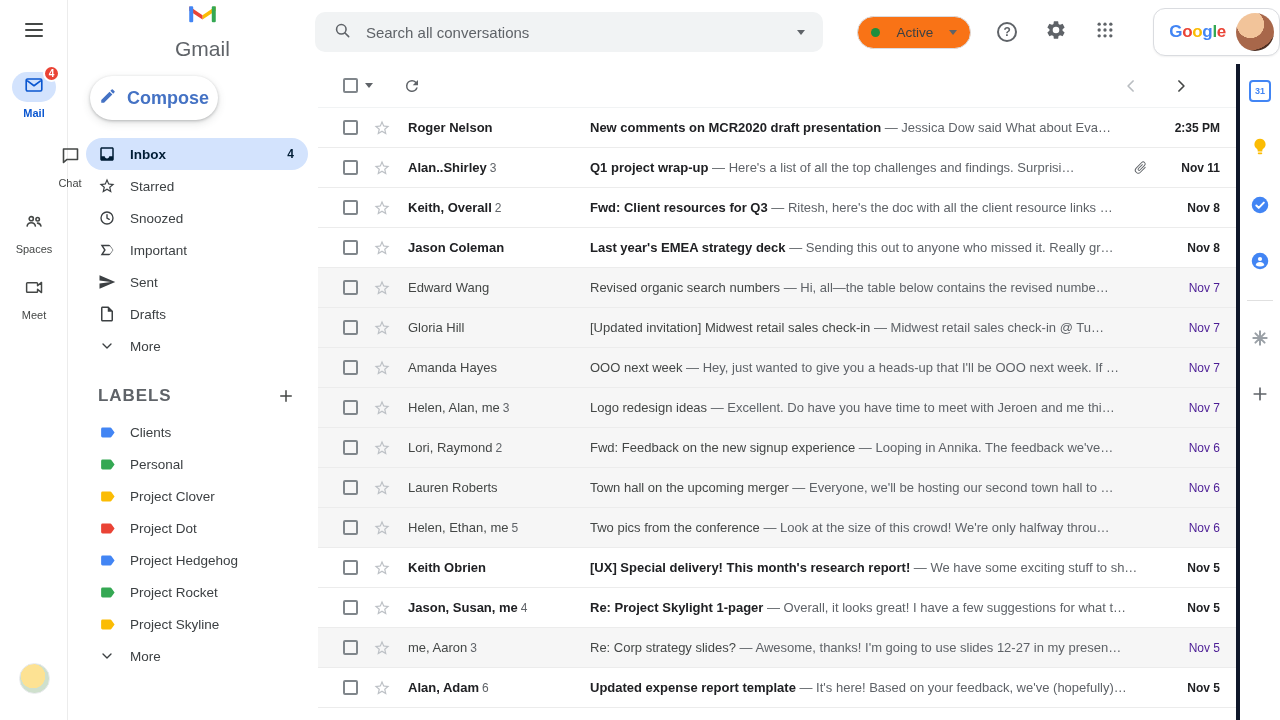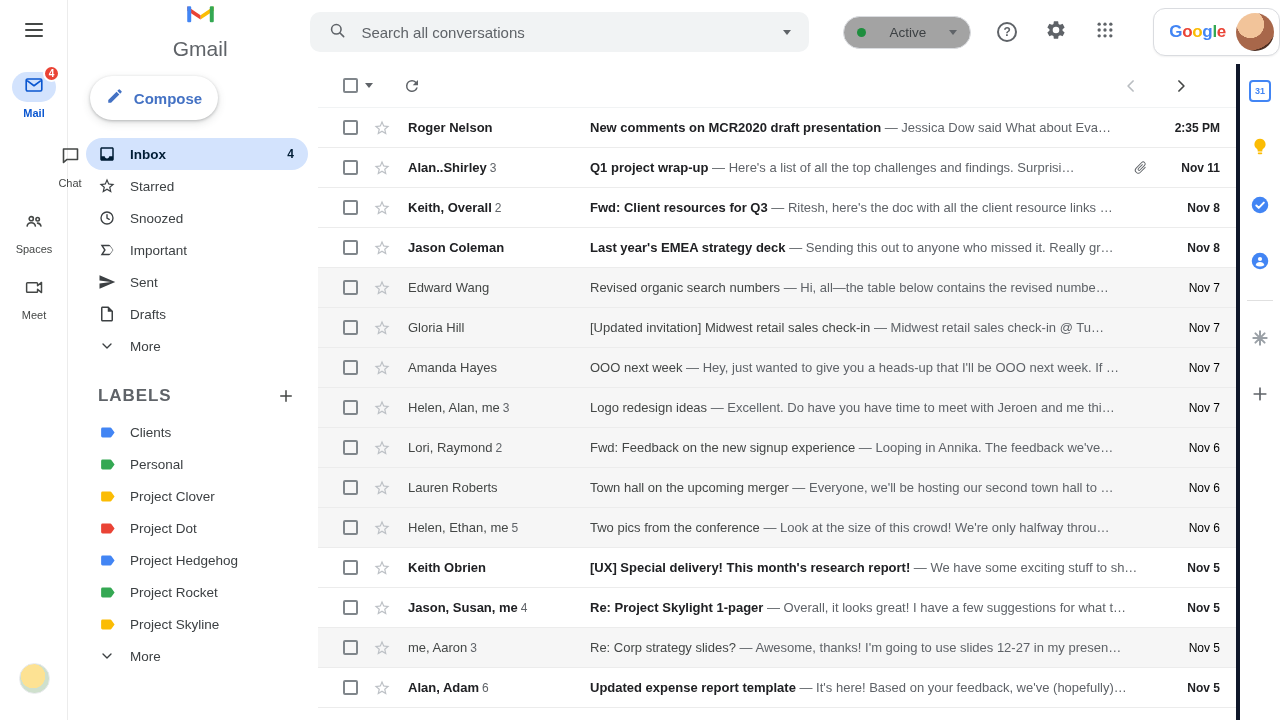--- a/index.html
+++ b/index.html
@@ -25,37 +25,37 @@
              background:radial-gradient(circle at 45% 42%, #fde293 0 52%, #cfe0cd 53%); border:1px solid #e8eaed; }
   
   .app-header { position:absolute; left:68px; top:0; width:1212px; height:64px; display:flex; align-items:center; background:#fff; z-index:5; }
   .gmail-logo { width:250px; display:flex; align-items:center; padding-left:22px; gap:9px;flex-direction:column; }
   .gmail-wordmark { font-size:21px; color:#5f6368; }
   .search-bar { width:515px; height:40px; background:#f1f3f4; border-radius:10px; display:flex; align-items:center; padding:0 18px; gap:12px; }
   .search-input { flex:1; border:none; background:transparent; outline:none; font-size:15px; color:#202124; font-family:inherit; }
   .search-input::placeholder { color:#5f6368; }
   .caret { width:0; height:0; border-left:4.5px solid transparent; border-right:4.5px solid transparent; border-top:5.5px solid #5f6368; }
   .header-right { display:flex; align-items:center; margin-left:34px; gap:23px; }
-  .status-chip { display:flex; align-items:center; gap:23px; height:33px; border:1px solid #dadce0; border-radius:17px; padding:0 13px; cursor:pointer; background:#a3a3a3; }
+  .status-chip { display:flex; align-items:center; gap:16px; height:33px; border:1px solid #dadce0; border-radius:17px; padding:0 13px; cursor:pointer; background:#f97316; }
   .status-dot { width:9px; height:9px; border-radius:50%; background:#1e8e3e; }
   .status-text { font-size:13.5px; color:#3c4043; }
   .icon-btn { width:26px; height:26px; display:flex; align-items:center; justify-content:center; cursor:pointer; }
   .help-circle { width:20px; height:20px; border:2px solid #5f6368; border-radius:50%; color:#5f6368; font-size:12px; font-weight:700;
                  display:flex; align-items:center; justify-content:center; }
   .google-card { display:flex; align-items:center; height:48px; border:1px solid #dadce0; border-radius:12px;
                  padding:0 5px 0 15px; gap:10px; margin-left:12px; box-shadow:0 1px 2px rgba(0,0,0,.06); cursor:pointer; background:#fff; }
   .google-word { font-size:17px; font-weight:700; letter-spacing:-.3px; display:flex; }
   .avatar { width:38px; height:38px; border-radius:50%;
             background:radial-gradient(circle at 38% 30%, #f2c49a 0 38%, #a8674a 39% 72%, #4e2f22 73%); }
   
   .sidebar { position:absolute; left:68px; top:64px; width:250px; bottom:0; background:#fff; padding-top:12px; }
   .compose-btn { margin-left:22px; width:128px; height:44px; border-radius:22px; background:#fff;
                  box-shadow:0 1px 3px rgba(60,64,67,.3), 0 3px 8px rgba(60,64,67,.15);
                  display:flex; align-items:center; justify-content:center; gap:10px; cursor:pointer; }
-  .compose-label { font-size:15px; font-weight:700; color:#4472c4; }
+  .compose-label { font-size:18px; font-weight:700; color:#4472c4; }
   .nav { margin-top:18px; }
   .nav-item { height:32px; margin:0 10px 0 18px; border-radius:16px; display:flex; align-items:center;
               padding:0 14px 0 12px; gap:14px; font-size:13.5px; color:#3c4043; cursor:pointer; }
   .nav-item.selected { background:#d3e3fd; font-weight:700; color:#001d35; }
   .nav-item .ico { display:flex; width:18px; justify-content:center; }
   .nav-item .lbl { flex:1; white-space:nowrap; overflow:hidden; }
   .nav-count { font-size:12px; font-weight:700; }
   .labels-head { display:flex; align-items:center; margin:24px 22px 10px 30px; }
   .labels-title { flex:1; font-size:17px; letter-spacing:.9px; color:#5f6368; font-weight:700; }
   
@@ -70,21 +70,21 @@
   .email-row.unread { background:#fff; }
   .row-star { margin-left:15px; flex:none; display:flex; cursor:pointer; }
   .from { width:180px; margin-left:17px; white-space:nowrap; overflow:hidden; color:#444746; flex:none; }
   .unread .from { font-weight:700; color:#202124; }
   .count { color:#5f6368; font-weight:400; font-size:12px; margin-left:3px; }
   .subjectline { flex:1; white-space:nowrap; overflow:hidden; text-overflow:ellipsis; color:#5f6368; margin:0 12px 0 2px; }
   .subject { color:#444746; }
   .unread .subject { font-weight:700; color:#202124; }
   .snippet { color:#5f6368; }
   .clip { display:flex; margin-right:10px; }
-  .date { width:62px; text-align:right; font-size:12px; color:#000000; flex:none; }
+  .date { width:62px; text-align:right; font-size:12px; color:#4c1d95; flex:none; }
   .unread .date { color:#202124; font-weight:700; }
   
   .right-rail { position:absolute; right:0; top:64px; width:44px; bottom:0; background:#fff; border-left:4px solid #0f172a;
                 display:flex; flex-direction:column; align-items:center; z-index:5; }
   .rr-icon { cursor:pointer; display:flex; align-items:center; justify-content:center; width:26px; height:26px; }
   .cal-box { width:22px; height:22px; border:2px solid #4285F4; border-radius:4px; color:#4285F4; font-size:9px; font-weight:700;
              display:flex; align-items:center; justify-content:center; }
   .rr-divider { width:26px; height:1px; background:#e0e0e0; margin-top:26px; }
 </style>
 </head>

